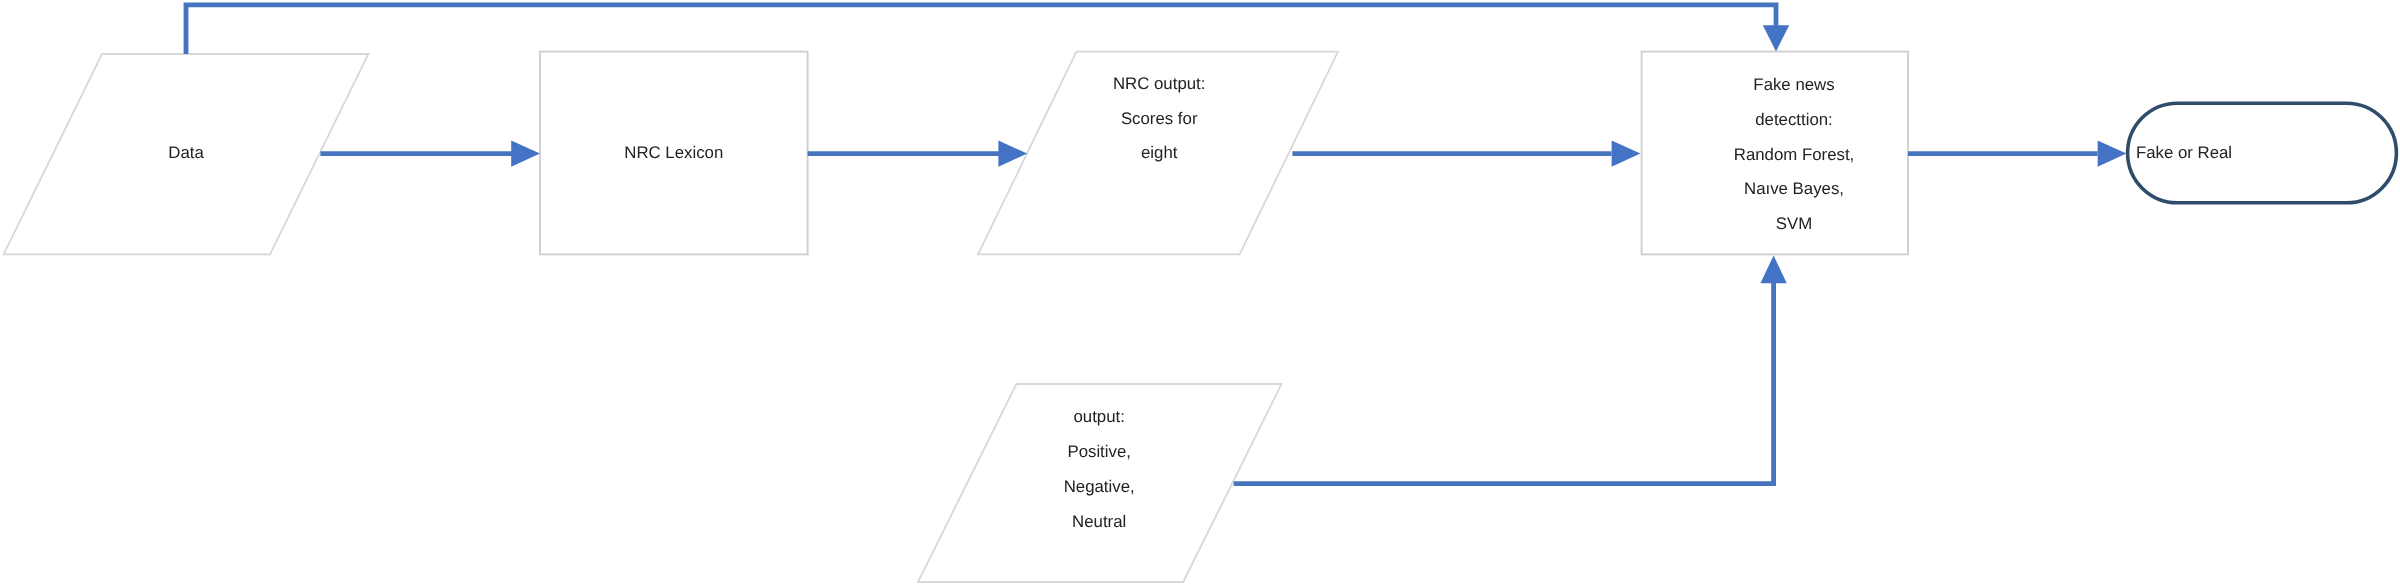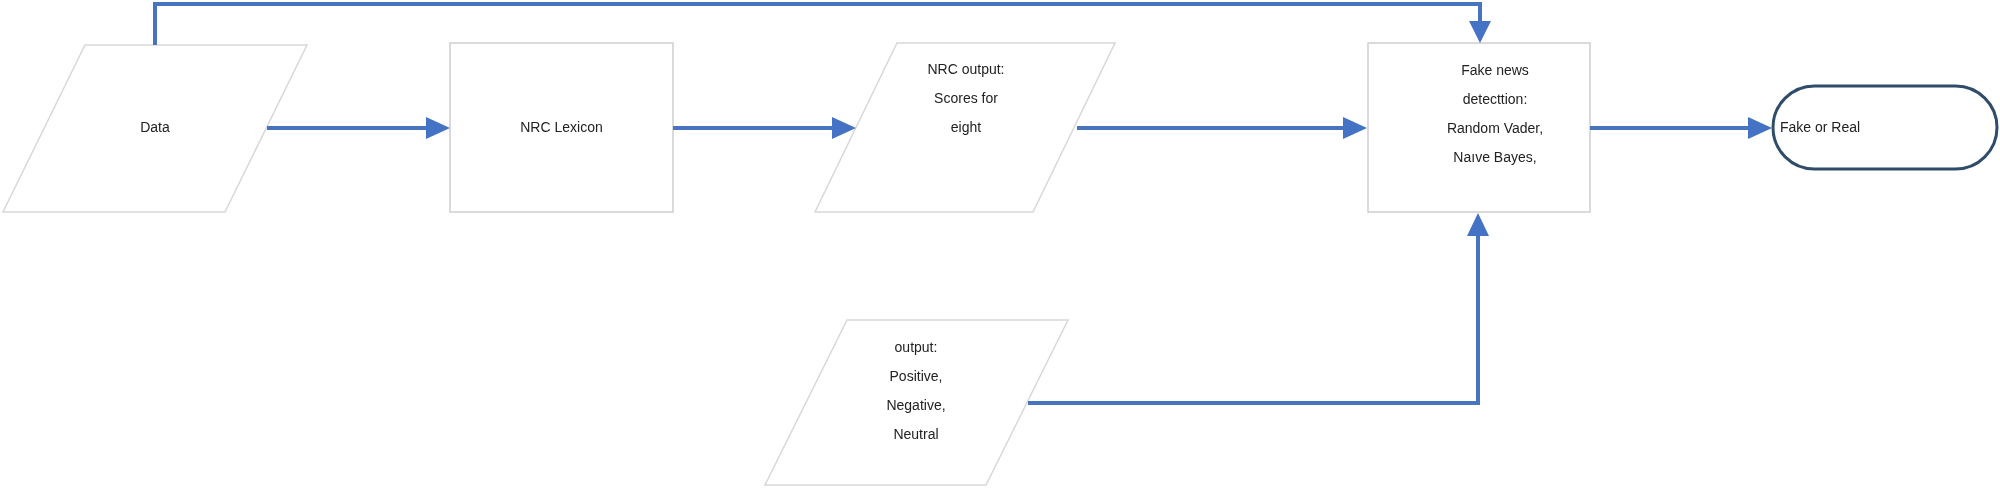--- a/index.html
+++ b/index.html
@@ -78,22 +78,23 @@
 
   <div class="node-label" style="left:856px; top:55px; width:220px;">
     <div>NRC output:</div>
     <div>Scores for</div>
     <div>eight</div>
   </div>
 
   <div class="node-label" style="left:1368px; top:56px; width:222px;margin-left:16px;">
     <div>Fake news</div>
     <div>detecttion:</div>
-    <div>Random Vader,</div>
+    <div>Random Forest,</div>
     <div>Naıve Bayes,</div>
+    <div>SVM</div>
   </div>
 
   <div class="node-label" style="left:806px; top:333px; width:220px;">
     <div>output:</div>
     <div>Positive,</div>
     <div>Negative,</div>
     <div>Neutral</div>
   </div>
 
   <div class="node-label" style="left:1702px; top:113px; width:236px;">

